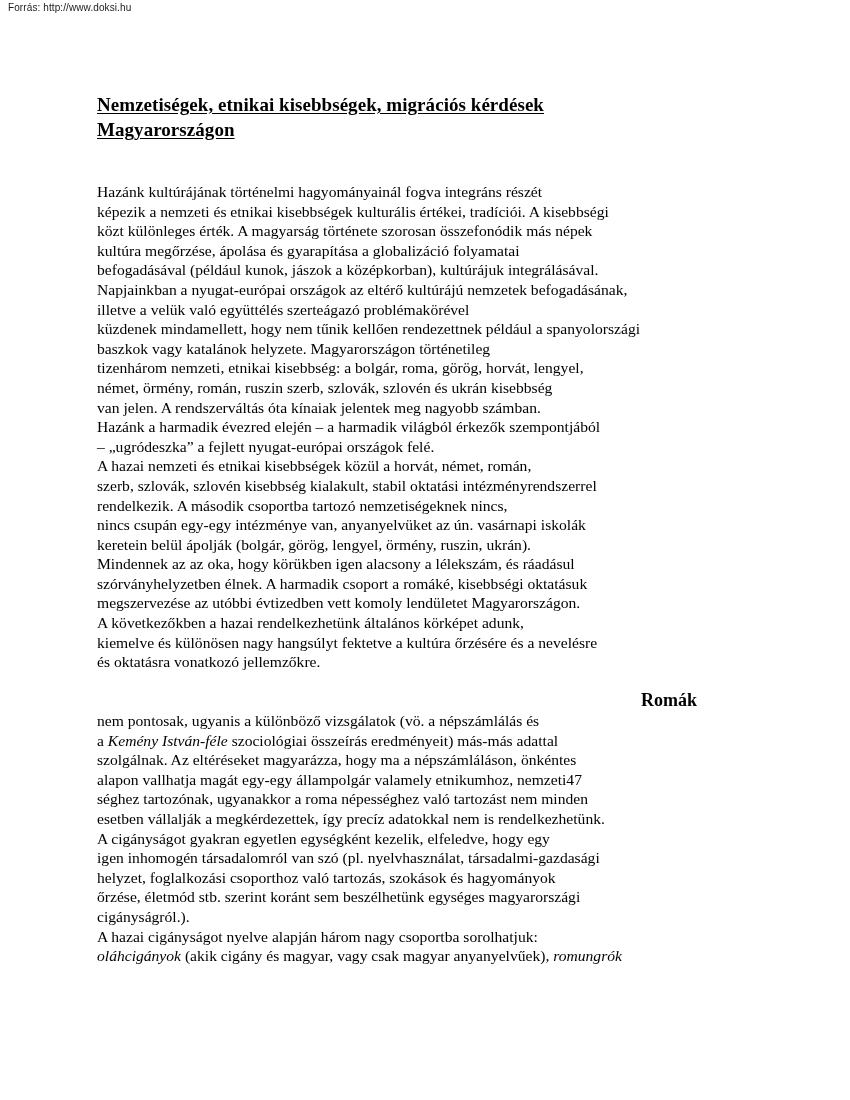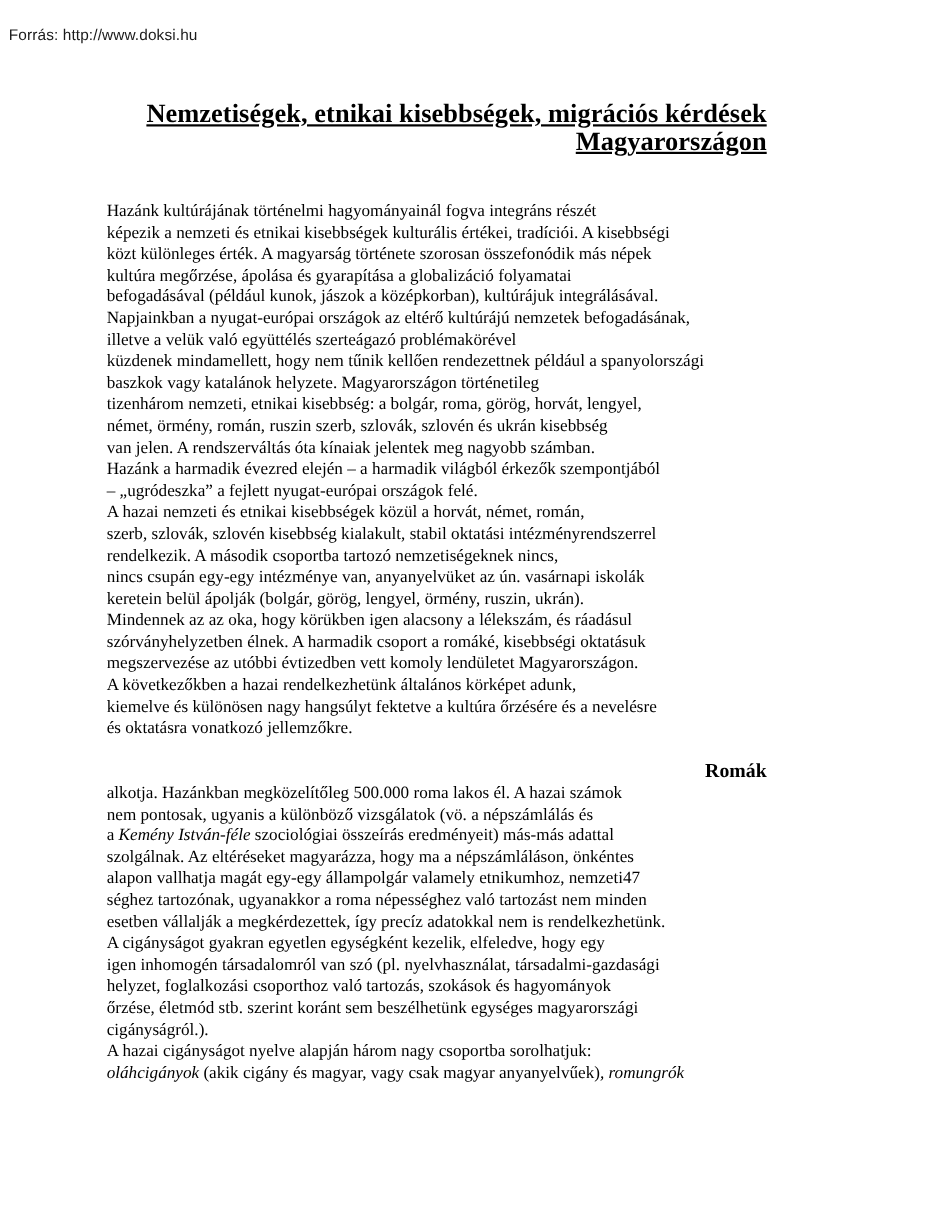--- a/index.html
+++ b/index.html
@@ -15,39 +15,39 @@
   .page {
     position: relative;
     width: 850px;
     height: 1100px;
     background: #ffffff;
     overflow: hidden;
     box-sizing: border-box;
   }
   .source-header {
     position: absolute;
-    top: 24px;
+    top: 1px;
     left: 8px;
     font-family: "Liberation Sans", "DejaVu Sans", sans-serif;
-    font-size: 14px;
+    font-size: 10px;
     line-height: 14px;
     color: #1a1a1a;
     letter-spacing: 0.1px;
     white-space: nowrap;
   }
   .doc-body {
     position: absolute;
     left: 97px;
     top: 92px;
     width: 600px;
   }
   .doc-title {
-    text-align: right;
+    text-align: left;
     font-weight: bold;
-    font-size: 24px;
+    font-size: 19px;
     line-height: 25px;
     margin: 0 0 0 0;
     padding: 0;
     letter-spacing: 0.05px;
   }
   .doc-title .title-line {
     display: inline;
     text-decoration: underline;
     text-underline-offset: 2px;
   }
@@ -121,20 +121,20 @@
         <span class="ln">megszervezése az utóbbi évtizedben vett komoly lendületet Magyarországon.</span>
         <span class="ln">A következőkben a hazai rendelkezhetünk általános körképet adunk,</span>
         <span class="ln">kiemelve és különösen nagy hangsúlyt fektetve a kultúra őrzésére és a nevelésre</span>
         <span class="ln">és oktatásra vonatkozó jellemzőkre.</span>
       </div>
 
     <span class="blank-line"></span>
 
     <div class="para">
       <span class="sub-head">Romák</span>
-      <span id="romak-before"><span class="ln">alkotja. Hazánkban megközelítőleg 500.000 roma lakos él. A hazai számok</span><span class="ln">nem pontosak, ugyanis a különböző vizsgálatok (vö. a népszámlálás és</span></span>
+      <span id="romak-before"><span class="ln">nem pontosak, ugyanis a különböző vizsgálatok (vö. a népszámlálás és</span></span>
       <span class="ln"><span>a </span><em class="it">Kemény István-féle</em><span> szociológiai összeírás eredményeit) más-más adattal</span></span>
       <span id="romak-after"><span class="ln">szolgálnak. Az eltéréseket magyarázza, hogy ma a népszámláláson, önkéntes</span><span class="ln">alapon vallhatja magát egy-egy állampolgár valamely etnikumhoz, nemzeti47</span><span class="ln">séghez tartozónak, ugyanakkor a roma népességhez való tartozást nem minden</span><span class="ln">esetben vállalják a megkérdezettek, így precíz adatokkal nem is rendelkezhetünk.</span><span class="ln">A cigányságot gyakran egyetlen egységként kezelik, elfeledve, hogy egy</span><span class="ln">igen inhomogén társadalomról van szó (pl. nyelvhasználat, társadalmi-gazdasági</span><span class="ln">helyzet, foglalkozási csoporthoz való tartozás, szokások és hagyományok</span><span class="ln">őrzése, életmód stb. szerint koránt sem beszélhetünk egységes magyarországi</span><span class="ln">cigányságról.).</span><span class="ln">A hazai cigányságot nyelve alapján három nagy csoportba sorolhatjuk:</span></span>
       <span class="ln"><em class="it">oláhcigányok</em><span> (akik cigány és magyar, vagy csak magyar anyanyelvűek)</span><em class="it">, <span>romungrók</span></em></span>
     </div>
 
   </div>
 </div>
 
 </body></html>

